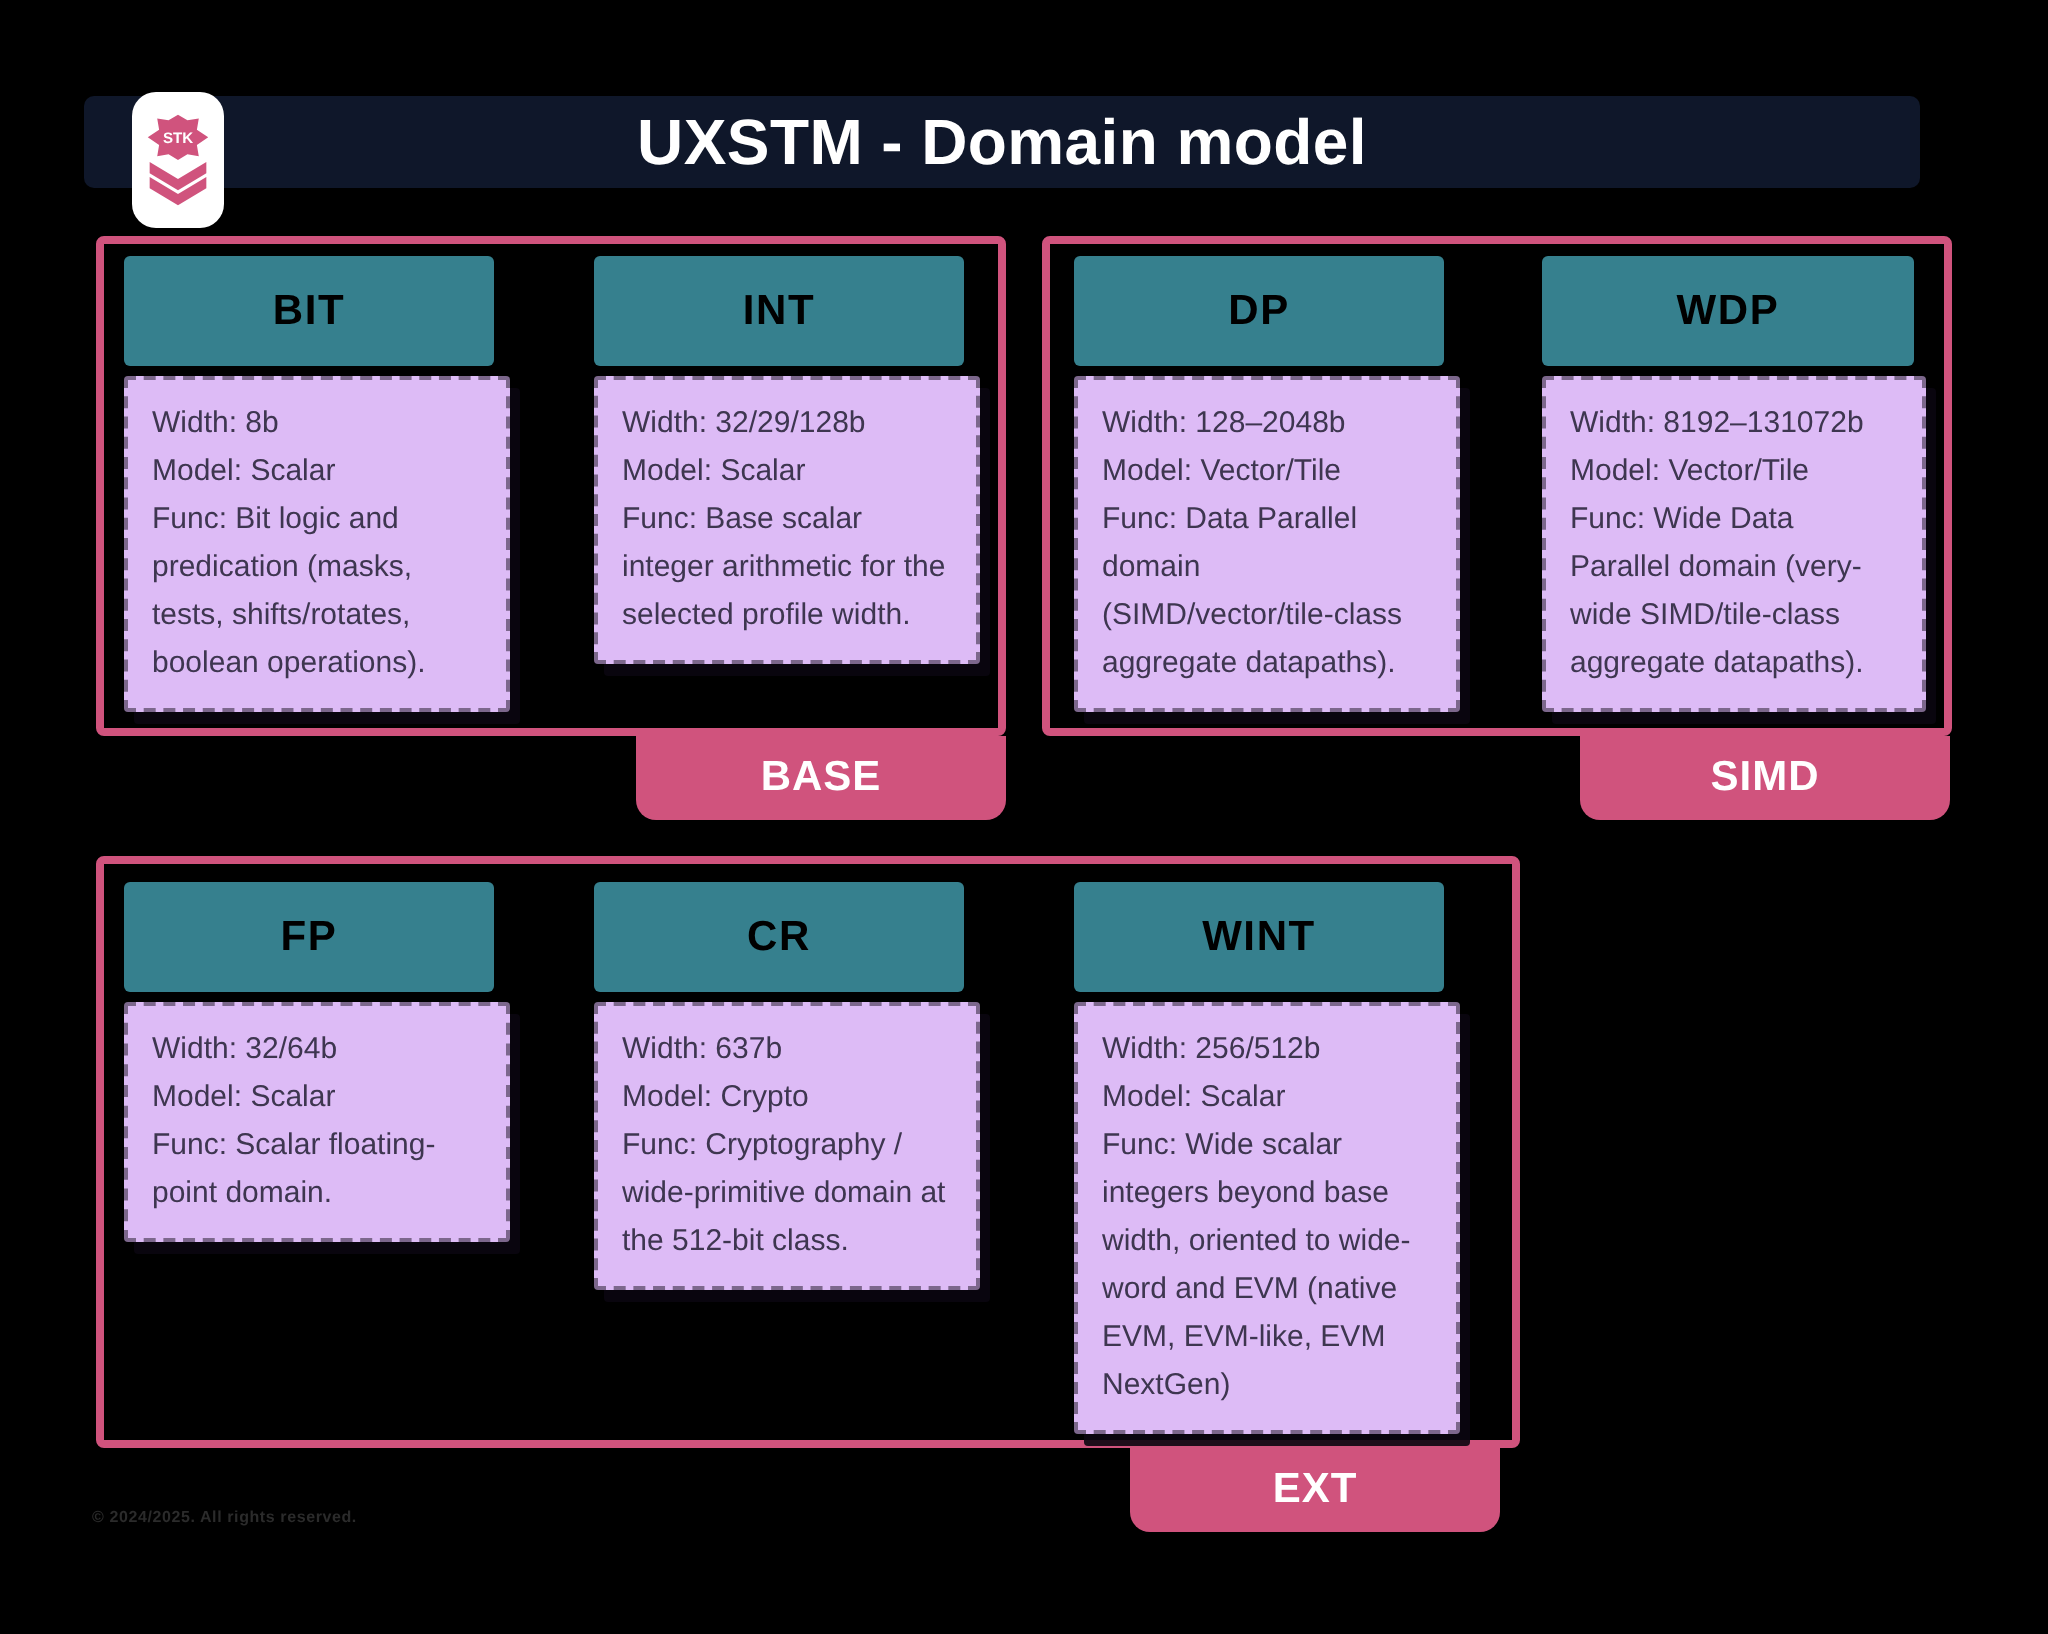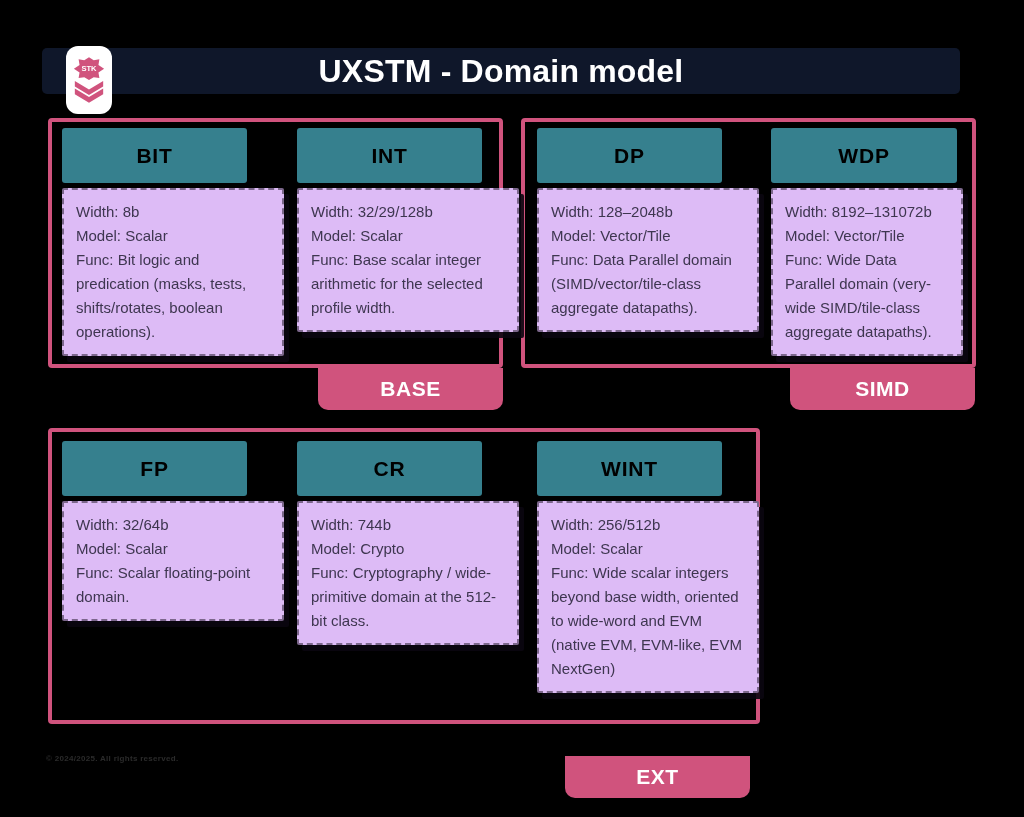--- a/index.html
+++ b/index.html
@@ -34,21 +34,21 @@
   
   .hdr {
     width:185px; height:55px; background:#36808e; color:#000000;
     font-weight:bold; font-size:21px; letter-spacing:.8px;
     display:flex; align-items:center; justify-content:center; border-radius:3px;
     box-shadow:3px 4px 0 rgba(0,0,0,0.55);
   }
 
   
   .card-body {
-    width:222px; background:#ddbbf6; color:#3e3650;
+    width:193px; background:#ddbbf6; color:#3e3650;
     font-size:15px; line-height:24px; padding:10px 12px;
     border:2px dashed rgba(8,2,14,0.45); border-radius:2px;
     box-shadow:5px 6px 0 rgba(10,5,16,0.9);
     overflow-wrap:break-word;
   }
   .card-field { overflow-wrap:break-word; }
 
   .copyright {
     left:46px; top:754px; font-size:8px; color:#2b2b2b;
     letter-spacing:.3px; font-weight:bold;
@@ -71,21 +71,21 @@
       <polygon points="3,33 18,42 33,33 33,39 18,48 3,39" fill="#d0537d"></polygon>
     </svg>
   </div>
 
   <div class="abs grp" style="left:48px; top:118px; width:455px; height:250px;"></div>
   <div class="abs grp" style="left:521px; top:118px; width:455px; height:250px;"></div>
   <div class="abs grp" style="left:48px; top:428px; width:712px; height:296px;"></div>
 
   <div class="abs tab" style="left:318px; top:368px; width:185px; height:42px;">BASE</div>
   <div class="abs tab" style="left:790px; top:368px; width:185px; height:42px;">SIMD</div>
-  <div class="abs tab" style="left:565px; top:756px; width:185px; height:42px;">EXT</div>
+  <div class="abs tab" style="left:565px; top:724px; width:185px; height:42px;">EXT</div>
 
   <div class="abs hdr" style="left:62px; top:128px;">BIT</div>
   <div class="abs hdr" style="left:297px; top:128px;">INT</div>
   <div class="abs hdr" style="left:537px; top:128px;">DP</div>
   <div class="abs hdr" style="left:771px; top:128px; width:186px;">WDP</div>
 
   <div class="abs card-body" style="left:62px; top:188px;">
     <div class="card-field">Width: 8b</div>
     <div class="card-field">Model: Scalar</div>
     <div class="card-field">Func: Bit logic and predication (masks, tests, shifts/rotates, boolean operations).</div>
@@ -109,21 +109,21 @@
   <div class="abs hdr" style="left:62px; top:441px;">FP</div>
   <div class="abs hdr" style="left:297px; top:441px;">CR</div>
   <div class="abs hdr" style="left:537px; top:441px;">WINT</div>
 
   <div class="abs card-body" style="left:62px; top:501px;">
     <div class="card-field">Width: 32/64b</div>
     <div class="card-field">Model: Scalar</div>
     <div class="card-field">Func: Scalar floating-point domain.</div>
   </div>
   <div class="abs card-body" style="left:297px; top:501px;">
-    <div class="card-field">Width: 744b</div>
+    <div class="card-field">Width: 637b</div>
     <div class="card-field">Model: Crypto</div>
     <div class="card-field">Func: Cryptography / wide-primitive domain at the 512-bit class.</div>
   </div>
   <div class="abs card-body" style="left:537px; top:501px;">
     <div class="card-field">Width: 256/512b</div>
     <div class="card-field">Model: Scalar</div>
     <div class="card-field">Func: Wide scalar integers beyond base width, oriented to wide-word and EVM (native EVM, EVM-like, EVM NextGen)</div>
   </div>
 
   <div class="abs copyright">© 2024/2025. All rights reserved.</div>

